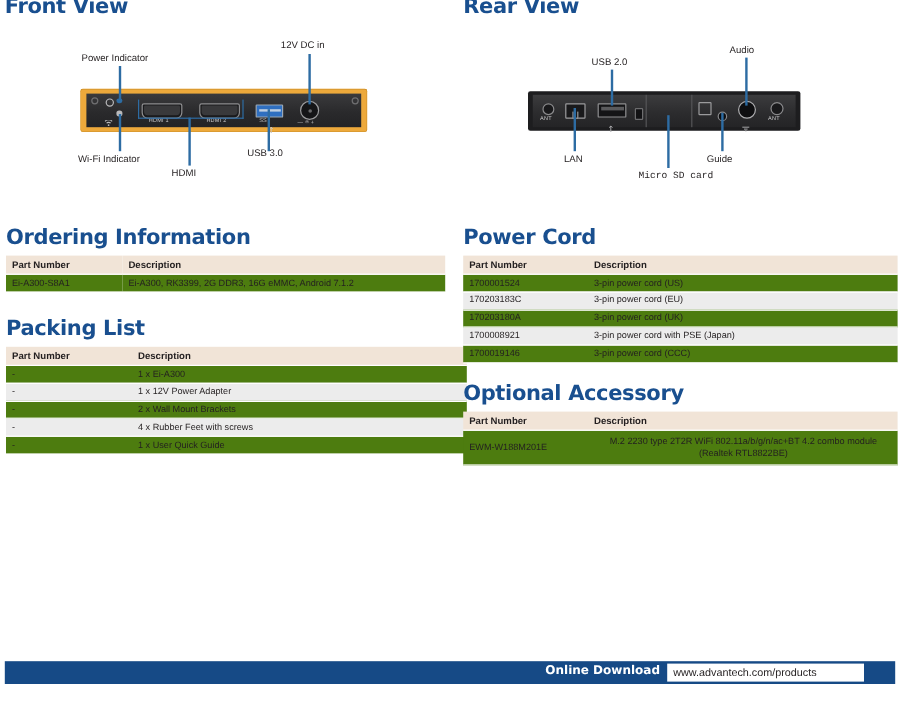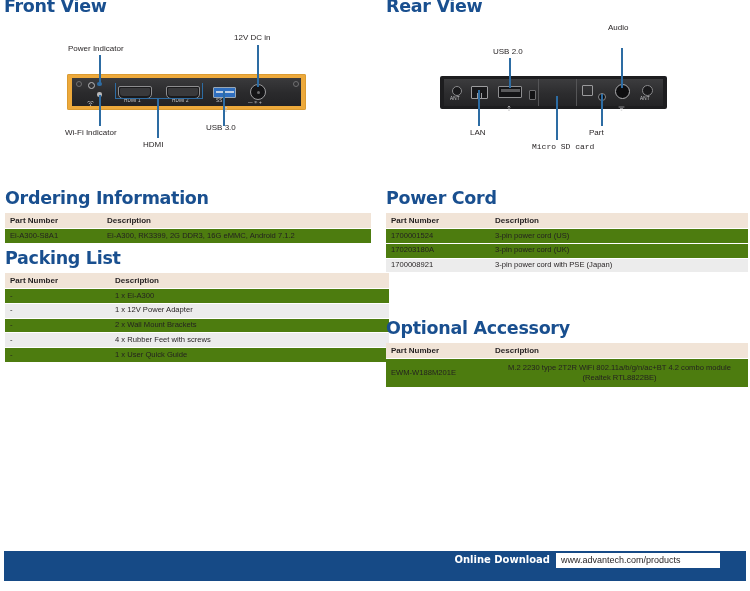--- a/index.html
+++ b/index.html
@@ -214,21 +214,21 @@
     position: absolute;
     background: #555557;
     width: 1px;
   }
 
   
   .footer-bar {
     position: absolute;
     left: 4px;
     width: 742px;
-    height: 30px;
+    height: 19px;
     background: #164a86;
   }
   .footer-label {
     position: absolute;
     right: 196px;
     top: 3px;
     font-family: "DejaVu Sans", sans-serif;
     font-weight: bold;
     font-size: 10px;
     color: #ffffff;
@@ -356,24 +356,24 @@
     <div class="port-ant" style="left:256px;top:67px;width:9px;height:9px;"></div>
     <div class="port-cap" style="left:254px;top:78px;">ANT</div>
 
     <div class="callout-line" style="left:123px;top:40px;height:30px;"></div>
     <div class="callout-line" style="left:235px;top:30px;height:40px;"></div>
     <div class="callout-line" style="left:92px;top:72px;height:36px;"></div>
     <div class="callout-line" style="left:170px;top:78px;height:44px;"></div>
     <div class="callout-line" style="left:215px;top:76px;height:32px;"></div>
 
     <div class="callout-label" style="left:107px;top:29px;">USB 2.0</div>
-    <div class="callout-label" style="left:222px;top:5px;">Audio</div>
+    <div class="callout-label" style="left:222px;top:19px;">Audio</div>
     <div class="callout-label" style="left:84px;top:110px;">LAN</div>
     <div class="callout-label" style="left:146px;top:124px;font-family:Liberation Mono, monospace;">Micro SD card</div>
-    <div class="callout-label" style="left:203px;top:110px;">Part</div>
+    <div class="callout-label" style="left:203px;top:110px;">Guide</div>
   </div>
 </div>
 
 <div style="position:absolute;left:5px;top:188px;width:366px;">
   <h2 class="sec-title">Ordering Information</h2>
   <table class="spec" style="margin-top:5px;">
     <colgroup>
         <col style="width:97px;">
         <col>
       </colgroup>
@@ -385,21 +385,21 @@
     </thead>
     <tbody>
       <tr class="odd">
         <td>Ei-A300-S8A1</td>
         <td>Ei-A300, RK3399, 2G DDR3, 16G eMMC, Android 7.1.2</td>
       </tr>
     </tbody>
   </table>
 </div>
 
-<div style="position:absolute;left:5px;top:248px;width:384px;">
+<div style="position:absolute;left:5px;top:264px;width:384px;">
   <h2 class="sec-title">Packing List</h2>
   <table class="spec" style="margin-top:5px;">
     <colgroup>
         <col style="width:105px;">
         <col>
       </colgroup>
     <thead>
       <tr>
         <th>Part Number</th>
         <th>Description</th>
@@ -441,27 +441,35 @@
       <tr>
         <th>Part Number</th>
         <th>Description</th>
       </tr>
     </thead>
     <tbody>
       <tr class="odd">
         <td>1700001524</td>
         <td>3-pin power cord (US)</td>
       </tr>
+      <tr class="even">
+        <td>170203183C</td>
+        <td>3-pin power cord (EU)</td>
+      </tr>
       <tr class="odd">
         <td>170203180A</td>
         <td>3-pin power cord (UK)</td>
       </tr>
       <tr class="even">
         <td>1700008921</td>
         <td>3-pin power cord with PSE (Japan)</td>
+      </tr>
+      <tr class="odd">
+        <td>1700019146</td>
+        <td>3-pin power cord (CCC)</td>
       </tr>
     </tbody>
   </table>
 </div>
 
 <div style="position:absolute;left:386px;top:318px;width:362px;">
   <h2 class="sec-title">Optional Accessory</h2>
   <table class="spec" style="margin-top:5px;">
     <colgroup>
         <col style="width:104px;">

